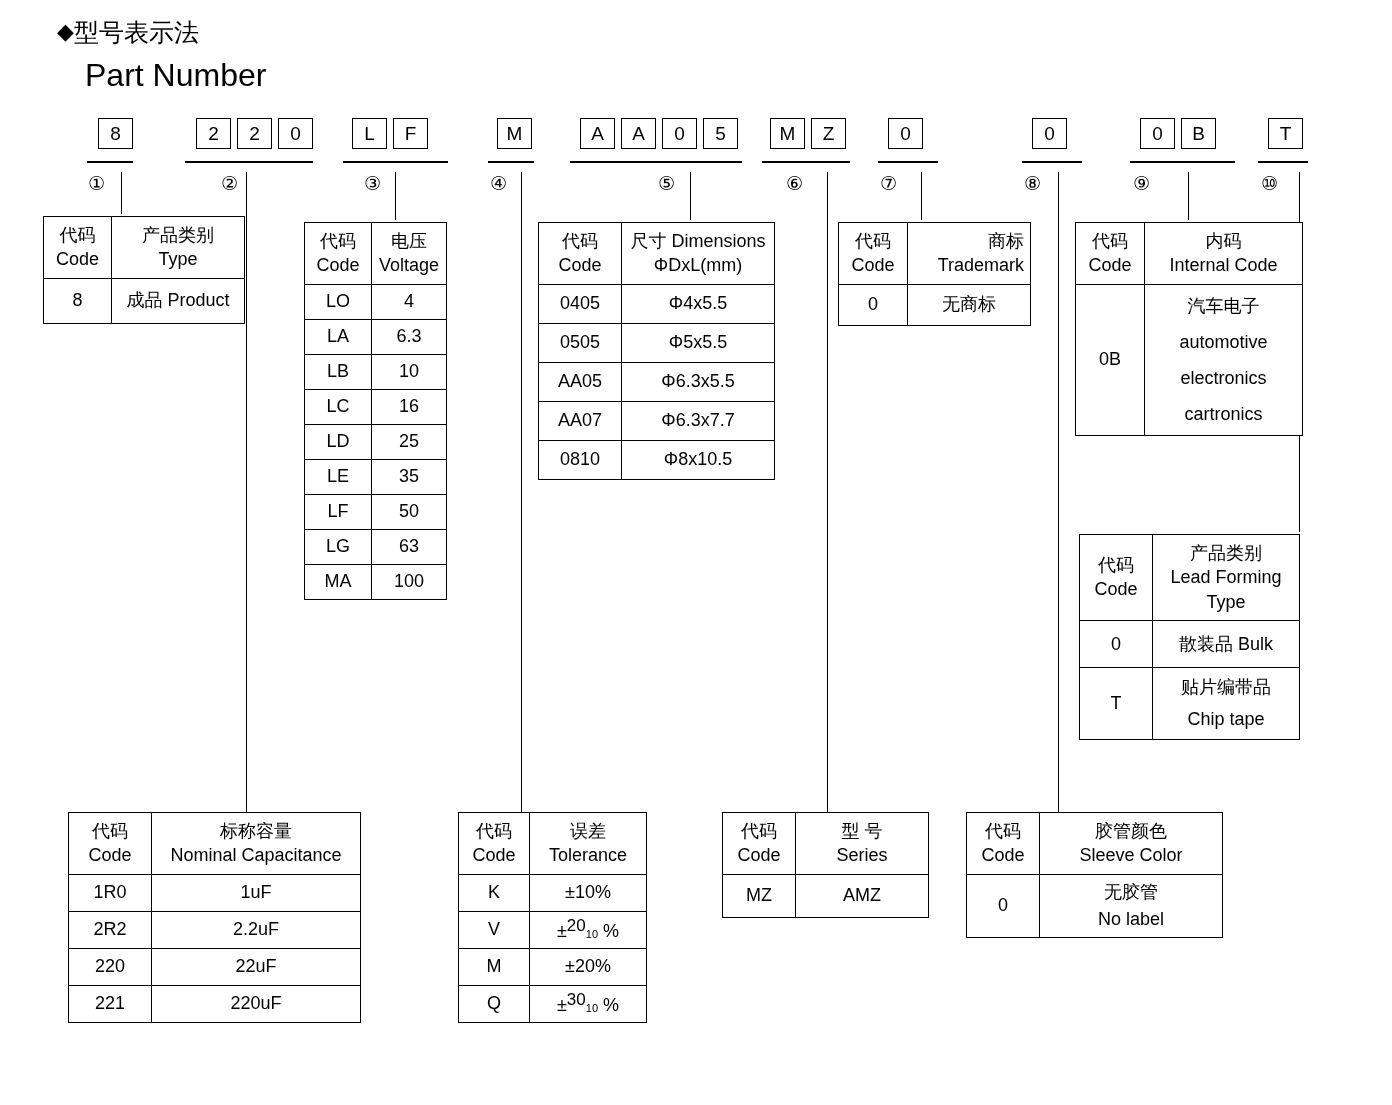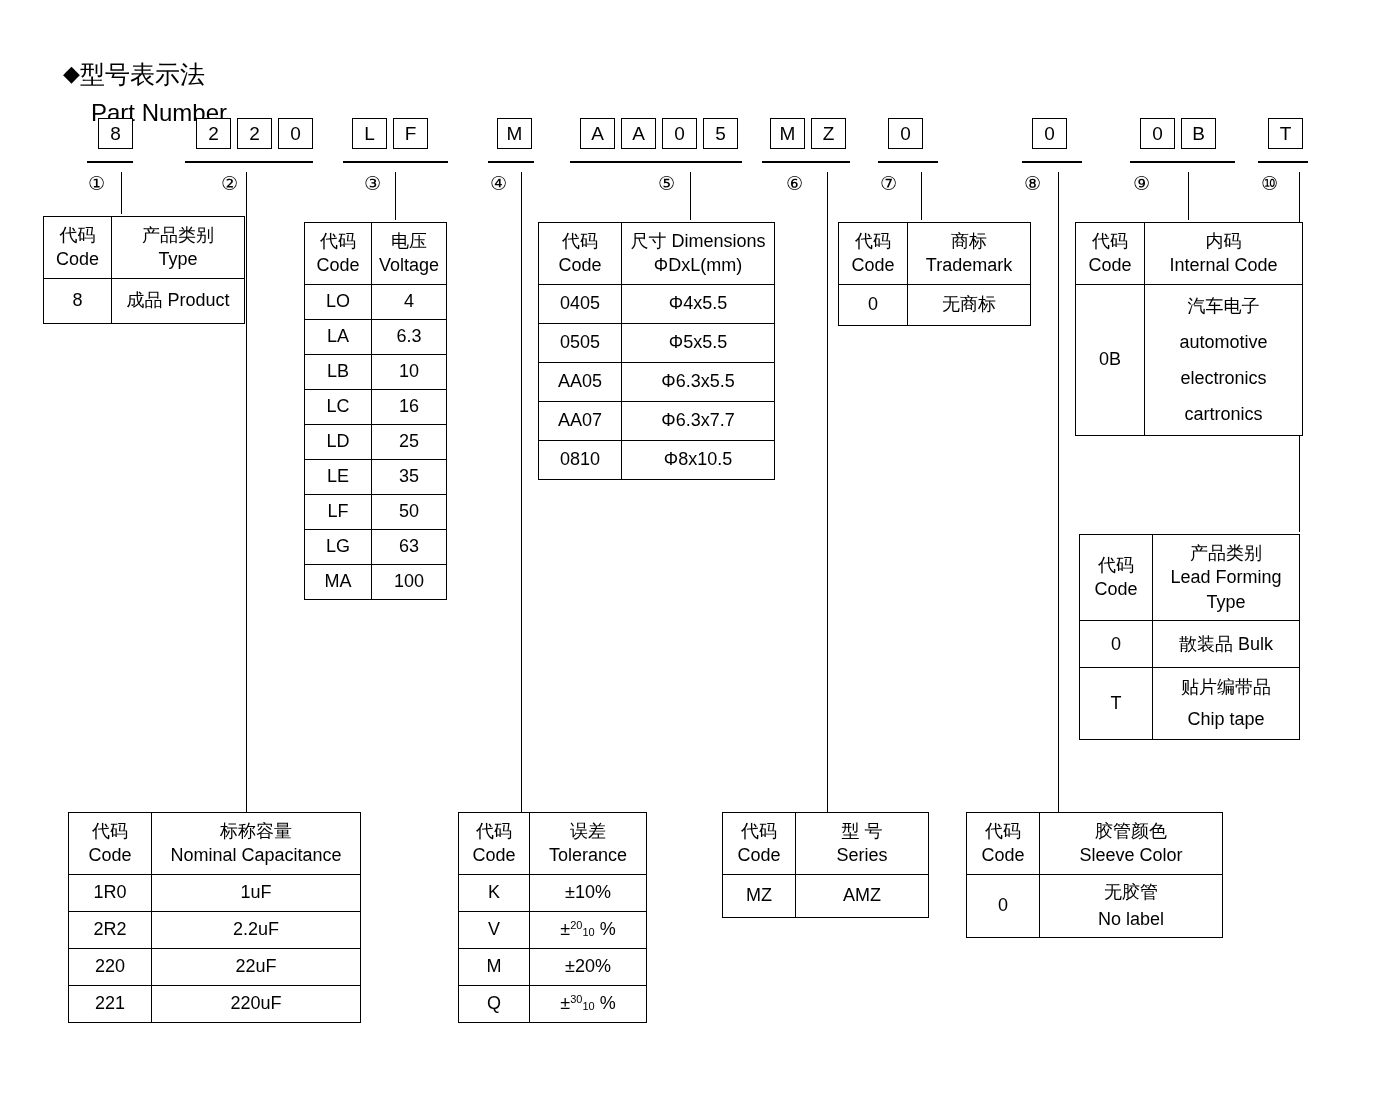--- a/index.html
+++ b/index.html
@@ -13,21 +13,21 @@
   }
   .canvas{position:relative;width:1392px;height:1105px;}
 
   
   .heading{position:absolute;}
   .heading .cn{
     font-size:25px;line-height:1;white-space:nowrap;
   }
   .heading .diamond{font-size:22px;vertical-align:2px;}
   .heading .en{
-    font-size:24px;line-height:1;white-space:nowrap;margin-left:28px;text-align:right;
+    font-size:32px;line-height:1;white-space:nowrap;margin-left:28px;text-align:right;
   }
 
   
   .codebox{
     position:absolute;
     box-sizing:border-box;
     border:1.6px solid #000;
     height:31px;
     display:flex;align-items:center;justify-content:center;
     font-size:19px;
@@ -56,29 +56,29 @@
     vertical-align:middle;
     padding:3px 6px;
     line-height:1.35;
     white-space:nowrap;
   }
   table.t td.hd{padding:6px 6px;}
   .two-line span{display:block;}
 
   
   .tolfrac{white-space:nowrap;}
-  .tolfrac sup{font-size:11px;vertical-align:6px;}
+  .tolfrac sup{font-size:17px;vertical-align:6px;}
   .tolfrac sub{font-size:11px;vertical-align:-1px;}
 </style>
 </head>
 <body>
 
 <div class="canvas">
 
-  <div class="heading" style="left:63px;top:20px;margin-top:42px;">
+  <div class="heading" style="left:57px;top:20px;">
     <div class="cn"><span class="diamond">◆</span><span>型号表示法</span></div>
     <div class="en" style="margin-top:14px;">Part Number</div>
   </div>
 
   <div class="codebox" style="left:98px;top:118px;width:35px;">8</div>
 
   <div class="codebox" style="left:196px;top:118px;width:35px;">2</div>
   <div class="codebox" style="left:237px;top:118px;width:35px;">2</div>
   <div class="codebox" style="left:278px;top:118px;width:35px;">0</div>
 
@@ -259,21 +259,21 @@
   </tbody>
     </table>
 
   <table class="t" style="left:838px;top:222px;">
     <tbody>
         <tr>
       <td class="hd two-line" style="width:56px;">
         <span>代码</span>
         <span>Code</span>
       </td>
-      <td class="hd two-line" style="width:110px;">
+      <td class="hd two-line" style="width:110px;text-align:right;">
         <span>商标</span>
         <span>Trademark</span>
       </td>
     </tr>
     <tr>
       <td style="height:34px;">0</td>
       <td>无商标</td>
     </tr>
   </tbody>
     </table>

